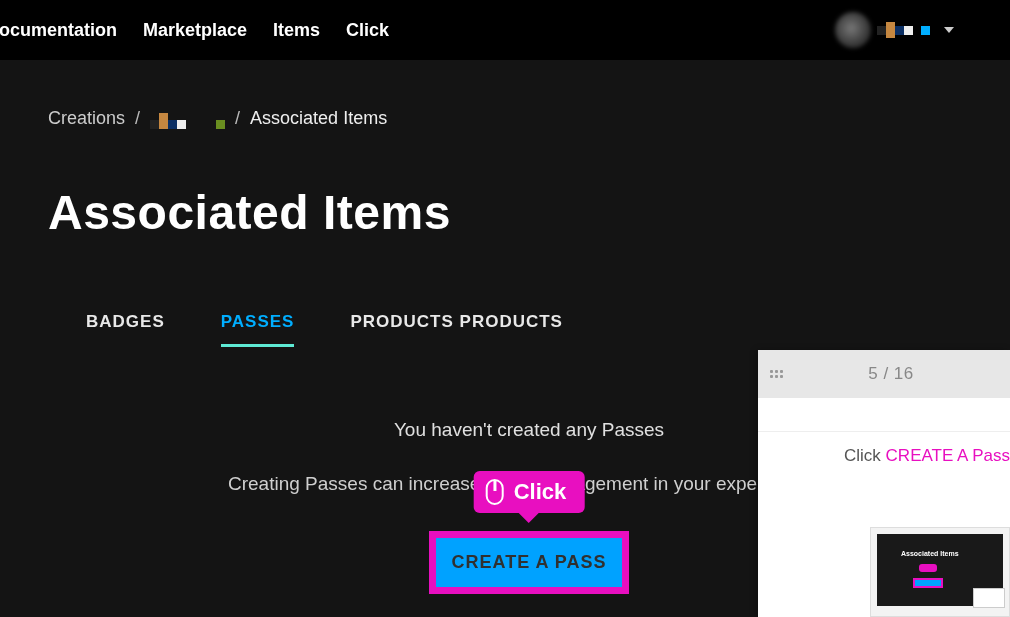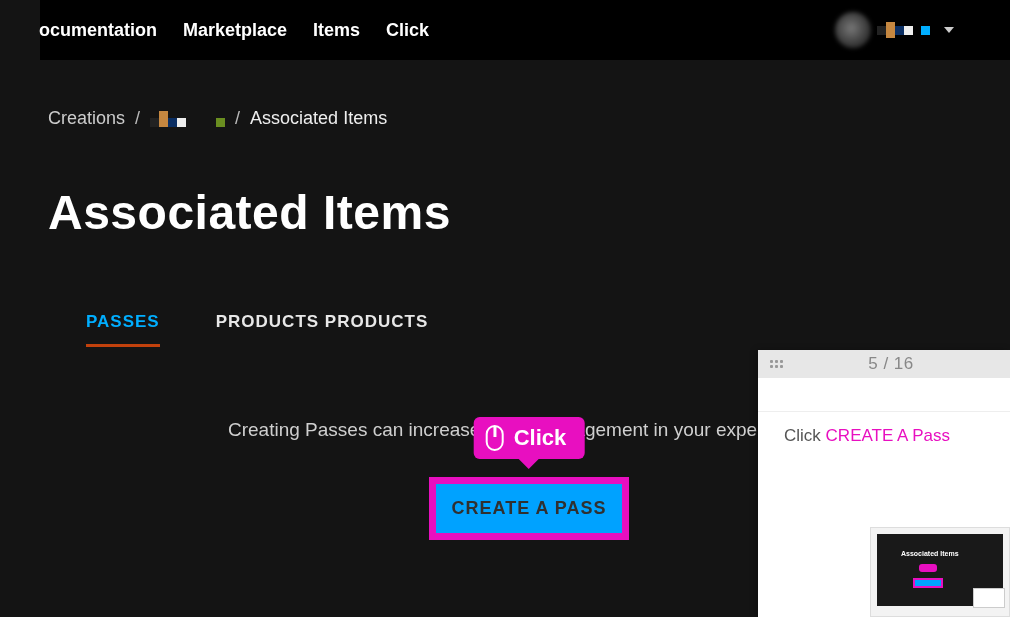--- a/index.html
+++ b/index.html
@@ -1,52 +1,52 @@
 <!DOCTYPE html>
 <html><head>
   <meta charset="utf-8">
   <style>
     * { margin:0; padding:0; box-sizing:border-box; }
     body { width:1010px; height:617px; background:#141414; color:#fff; font-family:Helvetica,Arial,sans-serif; position:relative; overflow:hidden; }
-    .topnav { height:60px; background:#000; display:flex; align-items:center; padding:0 0 0 0;margin-left:40px; }
+    .topnav { height:60px; background:#000; display:flex; align-items:center; padding:0 0 0 0; }
     .topnav .nav-items { display:flex; gap:26px; padding-left:0; }
     .topnav .nav-items span { font-size:18px; font-weight:600; color:#fff; }
     .topnav .nav-doc { margin-left:-1px; }
     .topnav .right { margin-left:auto; display:flex; align-items:center; gap:6px; padding-right:56px; }
     .avatar-blur { width:36px; height:36px; border-radius:50%; background:radial-gradient(circle at 45% 45%,#777,#333 65%); filter:blur(2px); }
     .pixel-row { display:flex; align-items:center; gap:0; }
     .pixel { width:9px; height:9px; display:inline-block; }
     .pxO { background:#c58740; height:16px; } .pxB{background:#0a2e63;} .pxW{background:#eee;} .pxC{background:#00aeff;} .pxD{background:#222;} .pxS{height:16px;width:9px;} .pxG{background:#6a8e20;}
     .caret-down { width:0; height:0; border-left:5px solid transparent; border-right:5px solid transparent; border-top:6px solid #ccc; margin-left:8px; }
     .content { padding:48px 0 0 48px; }
-    .breadcrumb { display:flex; align-items:center; gap:10px; color:#ccc; font-size:18px; }
+    .breadcrumb { display:flex; gap:10px; color:#ccc; font-size:18px; }
     .breadcrumb .sep { color:#bbb; }
     .breadcrumb .pix { display:flex; gap:0; align-items:flex-end; }
     .breadcrumb-current { color:#eee; }
     .page-title { font-size:48px; font-weight:800; letter-spacing:0.5px; margin-top:56px; }
     .tabs { display:flex; gap:56px; margin-top:72px; margin-left:38px; }
     .tab { font-size:17px; letter-spacing:1px; font-weight:700; padding-bottom:12px; color:#e8e8e8; }
-    .tab.active { color:#00aeff; border-bottom:3px solid #c2410c; }
+    .tab.active { color:#00aeff; border-bottom:3px solid #5eead4; }
     .empty { text-align:center; margin-top:72px; }
     .empty .line1 { color:#e0e0e0; font-size:19px; }
     .empty .line2 { color:#cfcfcf; font-size:19px; margin-top:32px; }
     .empty .line2 .lm { color:#00aeff; }
     .create-wrap { position:relative; width:200px; margin:36px auto 0; }
     .click-bubble { position:absolute; top:-60px; left:50%; transform:translateX(-50%); background:#e80fc0; color:#fff; padding:8px 18px 8px 12px; font-size:22px; font-weight:600; border-radius:6px; display:flex; align-items:center; gap:10px; white-space:nowrap; }
     .click-bubble::after { content:""; position:absolute; bottom:-10px; left:50%; transform:translateX(-50%); border-left:10px solid transparent; border-right:10px solid transparent; border-top:10px solid #e80fc0; }
     .mouse-icon { width:18px; height:26px; border:2.5px solid #fff; border-radius:9px; position:relative; }
     .mouse-icon::before{content:"";position:absolute;top:0;left:50%;transform:translateX(-50%);width:2.5px;height:10px;background:#fff;}
     .create-btn { display:block; width:100%; background:#00a2ff; border:7px solid #e80fc0; color:#303030; font-size:18px; font-weight:700; letter-spacing:1px; padding:14px 0; text-align:center; }
     .side-panel { position:absolute; right:0; top:350px; width:252px; height:267px; background:#fff; color:#555; box-shadow:-2px 0 6px rgba(0,0,0,0.25); }
-    .side-header { height:28px; background:#e7e7e7; display:flex; align-items:center; padding:8px 12px; }
+    .side-header { height:48px; background:#e7e7e7; display:flex; align-items:center; padding:8px 12px; }
     .grip { width:14px; display:flex; flex-wrap:wrap; gap:2px; }
     .grip i{width:3px;height:3px;background:#999;border-radius:1px;}
     .step { margin:0 auto; font-size:17px; color:#888; letter-spacing:0.5px; }
     .side-body { height:34px; border-bottom:1px solid #eee; }
-    .side-text { padding:14px 0 0 26px; font-size:17px; color:#555; }
+    .side-text { padding:14px 0 0 26px; font-size:17px; color:#555;text-align:right; }
     .side-text .mag { color:#e80fc0; }
     .side-thumb { position:absolute; right:0; bottom:0; width:140px; height:90px; background:#f3f3f3; border:1px solid #ddd; padding:6px 6px 0 6px; }
     .thumb-dark { background:#191919; width:100%; height:72px; position:relative; }
     .thumb-title { color:#fff; font-size:7px; font-weight:700; position:absolute; top:16px; left:24px; }
     .thumb-pk { background:#e80fc0; width:18px; height:8px; border-radius:3px; position:absolute; top:30px; left:42px; }
     .thumb-btn { background:#00a2ff; border:2px solid #e80fc0; width:30px; height:10px; position:absolute; top:44px; left:36px; }
     .thumb-mini { position:absolute; right:-2px; bottom:-2px; width:32px; height:20px; background:#fff; border:1px solid #ccc; }
   </style>
 </head>
 <body>
@@ -84,25 +84,27 @@
       <span style="width:30px"></span>
         <span class="pixel pxG"></span>
     </span>
     <span class="sep">/</span>
     <span class="breadcrumb-current">Associated Items</span>
   </div>
 
   <h1 class="page-title">Associated Items</h1>
 
   <div class="tabs">
+    <div class="tab">BADGES</div>
     <div class="tab active">PASSES</div>
     <div class="tab">PRODUCTS PRODUCTS</div>
   </div>
 
   <div class="empty">
+    <div class="line1">You haven't created any Passes</div>
     <div class="line2">
       <span>Creating Passes can increase player engagement in your experience.</span> <span class="lm">L</span>
     </div>
     <div class="create-wrap">
       <div class="click-bubble">
         <span class="mouse-icon"></span>
         <span>Click</span>
       </div>
       <div class="create-btn">CREATE A PASS</div>
     </div>

